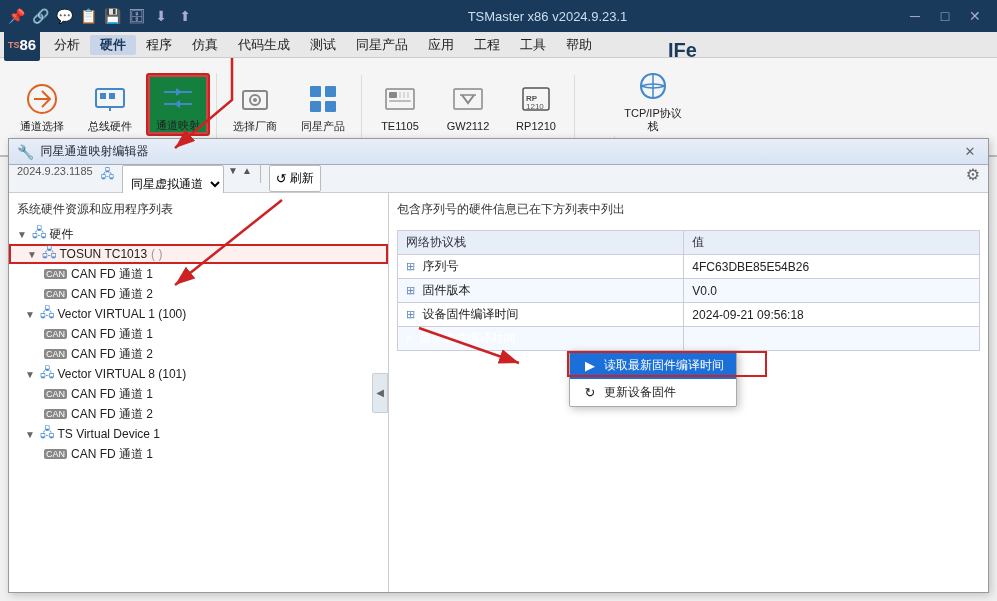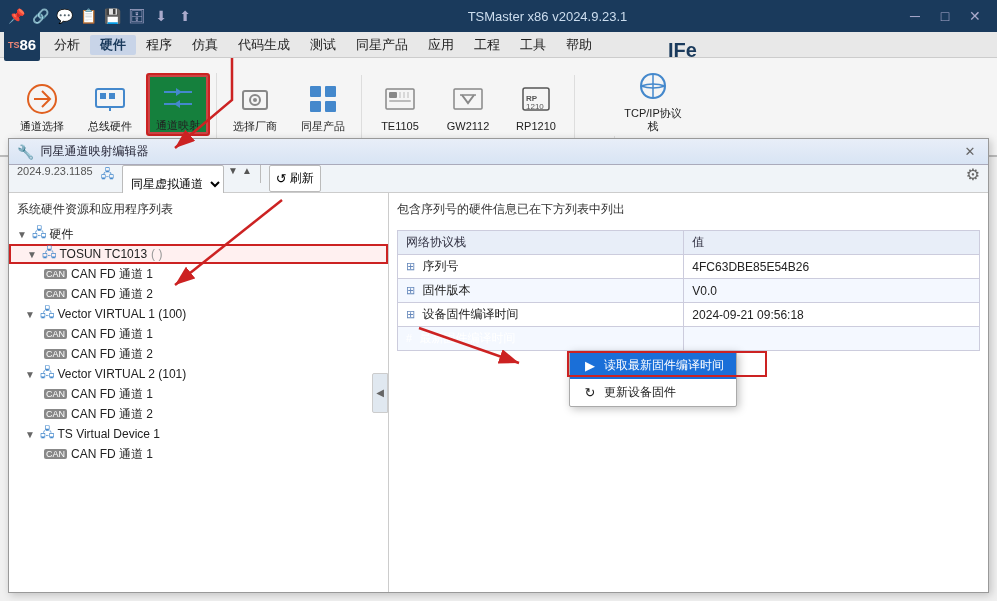--- a/index.html
+++ b/index.html
@@ -459,21 +459,21 @@
         <span>CAN FD 通道 1</span>
       </div>
       <div class="tree-item tree-indent-2">
         <span class="tree-icon" style="background:#888;color:white;font-size:9px;border-radius:2px;padding:0 2px;margin-right:4px;">CAN</span>
         <span>CAN FD 通道 2</span>
       </div>
 
       <div class="tree-item tree-indent-1">
         <span class="tree-toggle">▼</span>
         <span class="tree-icon icon-hw">🖧</span>
-        <span>Vector VIRTUAL 2 (101)</span>
+        <span>Vector VIRTUAL 8 (101)</span>
       </div>
       <div class="tree-item tree-indent-2">
         <span class="tree-icon" style="background:#888;color:white;font-size:9px;border-radius:2px;padding:0 2px;margin-right:4px;">CAN</span>
         <span>CAN FD 通道 1</span>
       </div>
       <div class="tree-item tree-indent-2">
         <span class="tree-icon" style="background:#888;color:white;font-size:9px;border-radius:2px;padding:0 2px;margin-right:4px;">CAN</span>
         <span>CAN FD 通道 2</span>
       </div>
 

